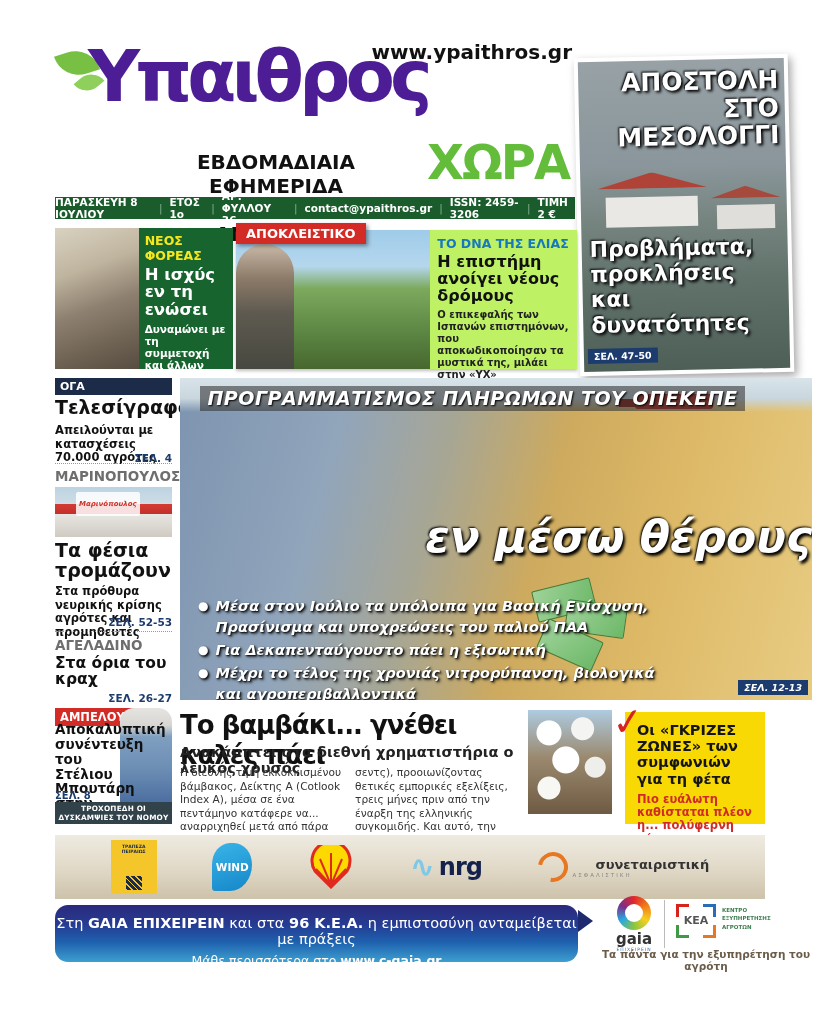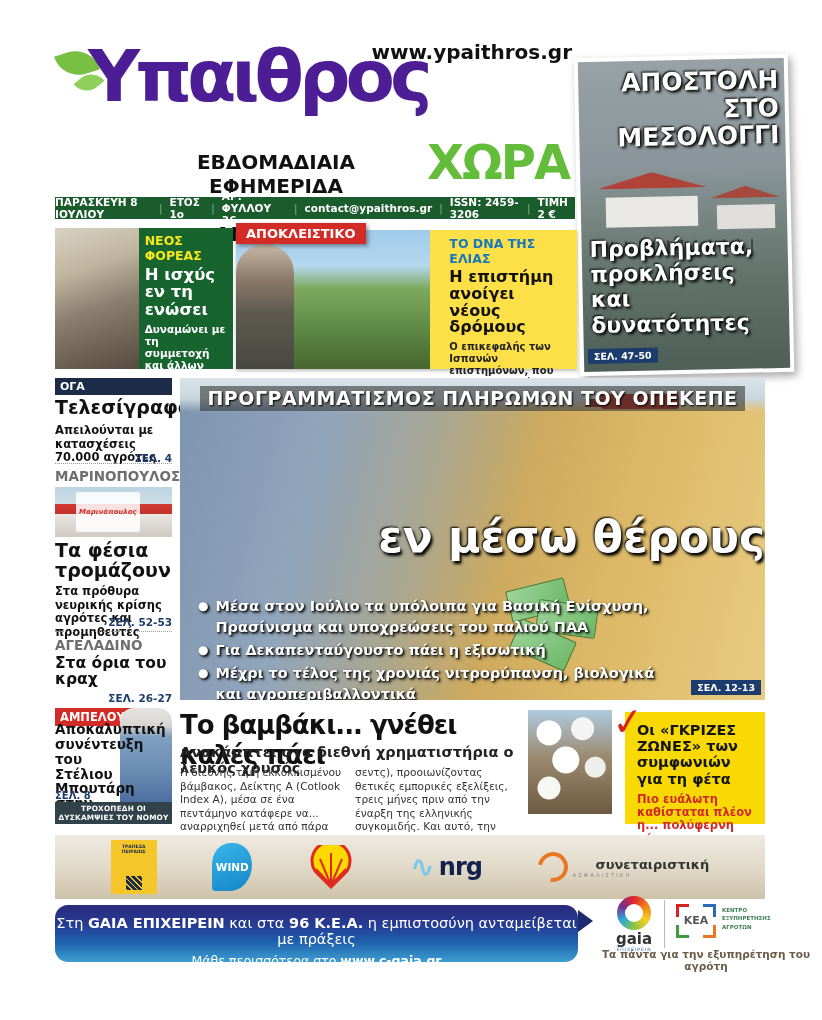--- a/index.html
+++ b/index.html
@@ -50,52 +50,52 @@
   .union-page{color:#fff;font-size:9.5px;font-weight:bold;text-align:right;margin-top:4px;}
 
   .excl-badge{left:236px;top:223px;background:#d32b26;color:#fff;font-size:13px;font-weight:bold;
       padding:3px 10px;box-shadow:2px 2px 4px rgba(0,0,0,.4);z-index:5;}
 
   .dna-card{left:236px;top:230px;width:341px;height:139px;display:flex;box-shadow:0 2px 3px rgba(0,0,0,.25);}
   .dna-photo{width:57%;height:100%;position:relative;overflow:hidden;
      background:linear-gradient(180deg,#9fcbe9 0%,#b5d7ee 26%,#7da95e 42%,#5f8a46 70%,#47672f 100%);}
   .dna-man{position:absolute;left:0;top:10%;width:58px;height:90%;
      background:linear-gradient(180deg,#c9b9a8 0%,#8c7a68 28%,#5e5a50 55%,#474840 100%);border-radius:30px 30px 0 0;}
-  .dna-panel{width:43%;height:100%;background:#fde047;box-sizing:border-box;padding:6px 19px;}
+  .dna-panel{width:43%;height:100%;background:#bef264;box-sizing:border-box;padding:6px 7px;}
   .dna-kicker{color:#1778be;font-size:12.5px;font-weight:bold;}
   .dna-head{color:#111;font-size:16px;font-weight:bold;line-height:1.05;margin-top:3px;}
   .dna-dek{color:#222;font-size:10px;font-weight:bold;line-height:1.2;margin-top:5px;}
   .dna-page{color:#111;font-size:10px;font-weight:bold;text-align:right;margin-top:1px;}
 
   
   .sb{width:117px;font-weight:bold;}
   .sb-badge{background:#1c2b47;color:#fff;font-size:11px;font-weight:bold;padding:2px 5px;}
   .sb-head{font-size:19px;color:#111;line-height:1.05;}
   .sb-head-sm{font-size:15.5px;color:#111;line-height:1.05;}
   .sb-dek{font-size:11.5px;color:#111;line-height:1.18;}
   .sb-page{font-size:10.5px;color:#1c3c6d;text-align:right;}
   .sb-div{border-top:1px dotted #999;width:117px;}
   .sb-kicker{font-size:13.5px;color:#6e6e6e;}
   .marino-photo{width:117px;height:50px;position:relative;overflow:hidden;
      background:linear-gradient(180deg,#bcd3e2 0%,#cfdde6 35%,#d23b33 35%,#c23029 55%,#e8e6e2 55%,#cfcac2 100%);}
   .marino-sign{position:absolute;left:18%;top:10%;color:#d03028;font-size:7px;font-weight:bold;font-style:italic;
-     background:rgba(255,255,255,.85);padding:16px 3px;border-radius:2px;}
+     background:rgba(255,255,255,.85);padding:8px 3px;border-radius:2px;}
   .wine-card{left:55px;top:706px;width:117px;height:110px;position:absolute;}
   .wine-badge{background:#d32b26;color:#fff;font-size:11.5px;font-weight:bold;padding:2px 5px;display:inline-block;}
   .wine-photo{position:absolute;right:0;top:2px;width:52px;height:96px;
      background:linear-gradient(180deg,#e6e4e0 0%,#d8d6d2 18%,#7f9fc0 30%,#6d8fb4 62%,#4a6da0 100%);border-radius:14px 14px 0 0;}
   .wine-head{position:absolute;left:0;top:16px;width:64px;font-size:13.5px;font-weight:bold;line-height:1.1;color:#111;}
   .wine-page{position:absolute;left:0;top:84px;font-size:10px;font-weight:bold;color:#1c3c6d;}
   .wine-footer{position:absolute;left:0;top:96px;width:117px;background:#31424a;color:#fff;font-size:7.3px;
      font-weight:bold;text-align:center;padding:2px 0;letter-spacing:.2px;}
 
   
-  .feature{left:180px;top:378px;width:585px;height:322px;position:absolute;overflow:hidden;
+  .feature{left:180px;top:378px;width:632px;height:322px;position:absolute;overflow:hidden;
     background:
-      linear-gradient(105deg,#7d94b0 0%,#91a5bb 24%,#a7a694 40%,#cdaa5e 56%,#ddb967 74%,#e8cc82 100%);}
+      linear-gradient(105deg,#7d94b0 0%,#91a5bb 24%,#a7a694 40%,#cdaa5e 56%,#ddb967 74%,#e8cc82 100%); font-style: italic;}
   .f-sky{position:absolute;left:0;top:0;width:100%;height:34px;background:linear-gradient(180deg,#d8e4ea,#c9d6dd 60%,transparent);}
   .f-combine{position:absolute;left:72%;top:16px;width:78px;height:15px;background:#b5352c;border-radius:3px;}
   .f-combine::after{content:"";position:absolute;left:-16px;top:5px;width:18px;height:8px;background:#8e2a22;}
   .f-note{position:absolute;width:58px;height:30px;background:linear-gradient(120deg,#9fd39a,#6db868);border:1px solid #3f7d3c;border-radius:2px;}
   .f-kicker{position:absolute;left:20px;top:8px;width:545px;height:25px;background:rgba(40,40,40,.55);
      color:#fff;font-size:19px;font-weight:bold;text-align:center;line-height:25px;letter-spacing:.5px;
      text-shadow:1px 1px 2px #000;}
   .f-headline{position:absolute;left:0;top:36px;width:100%;text-align:center;font-size:79px;font-weight:bold;
      color:#d7342e;letter-spacing:-2px;line-height:1;
      text-shadow:-3px 0 #fff,3px 0 #fff,0 -3px #fff,0 3px #fff,-2px -2px #fff,2px 2px #fff,-2px 2px #fff,2px -2px #fff,5px 6px 6px rgba(0,0,0,.45);}

